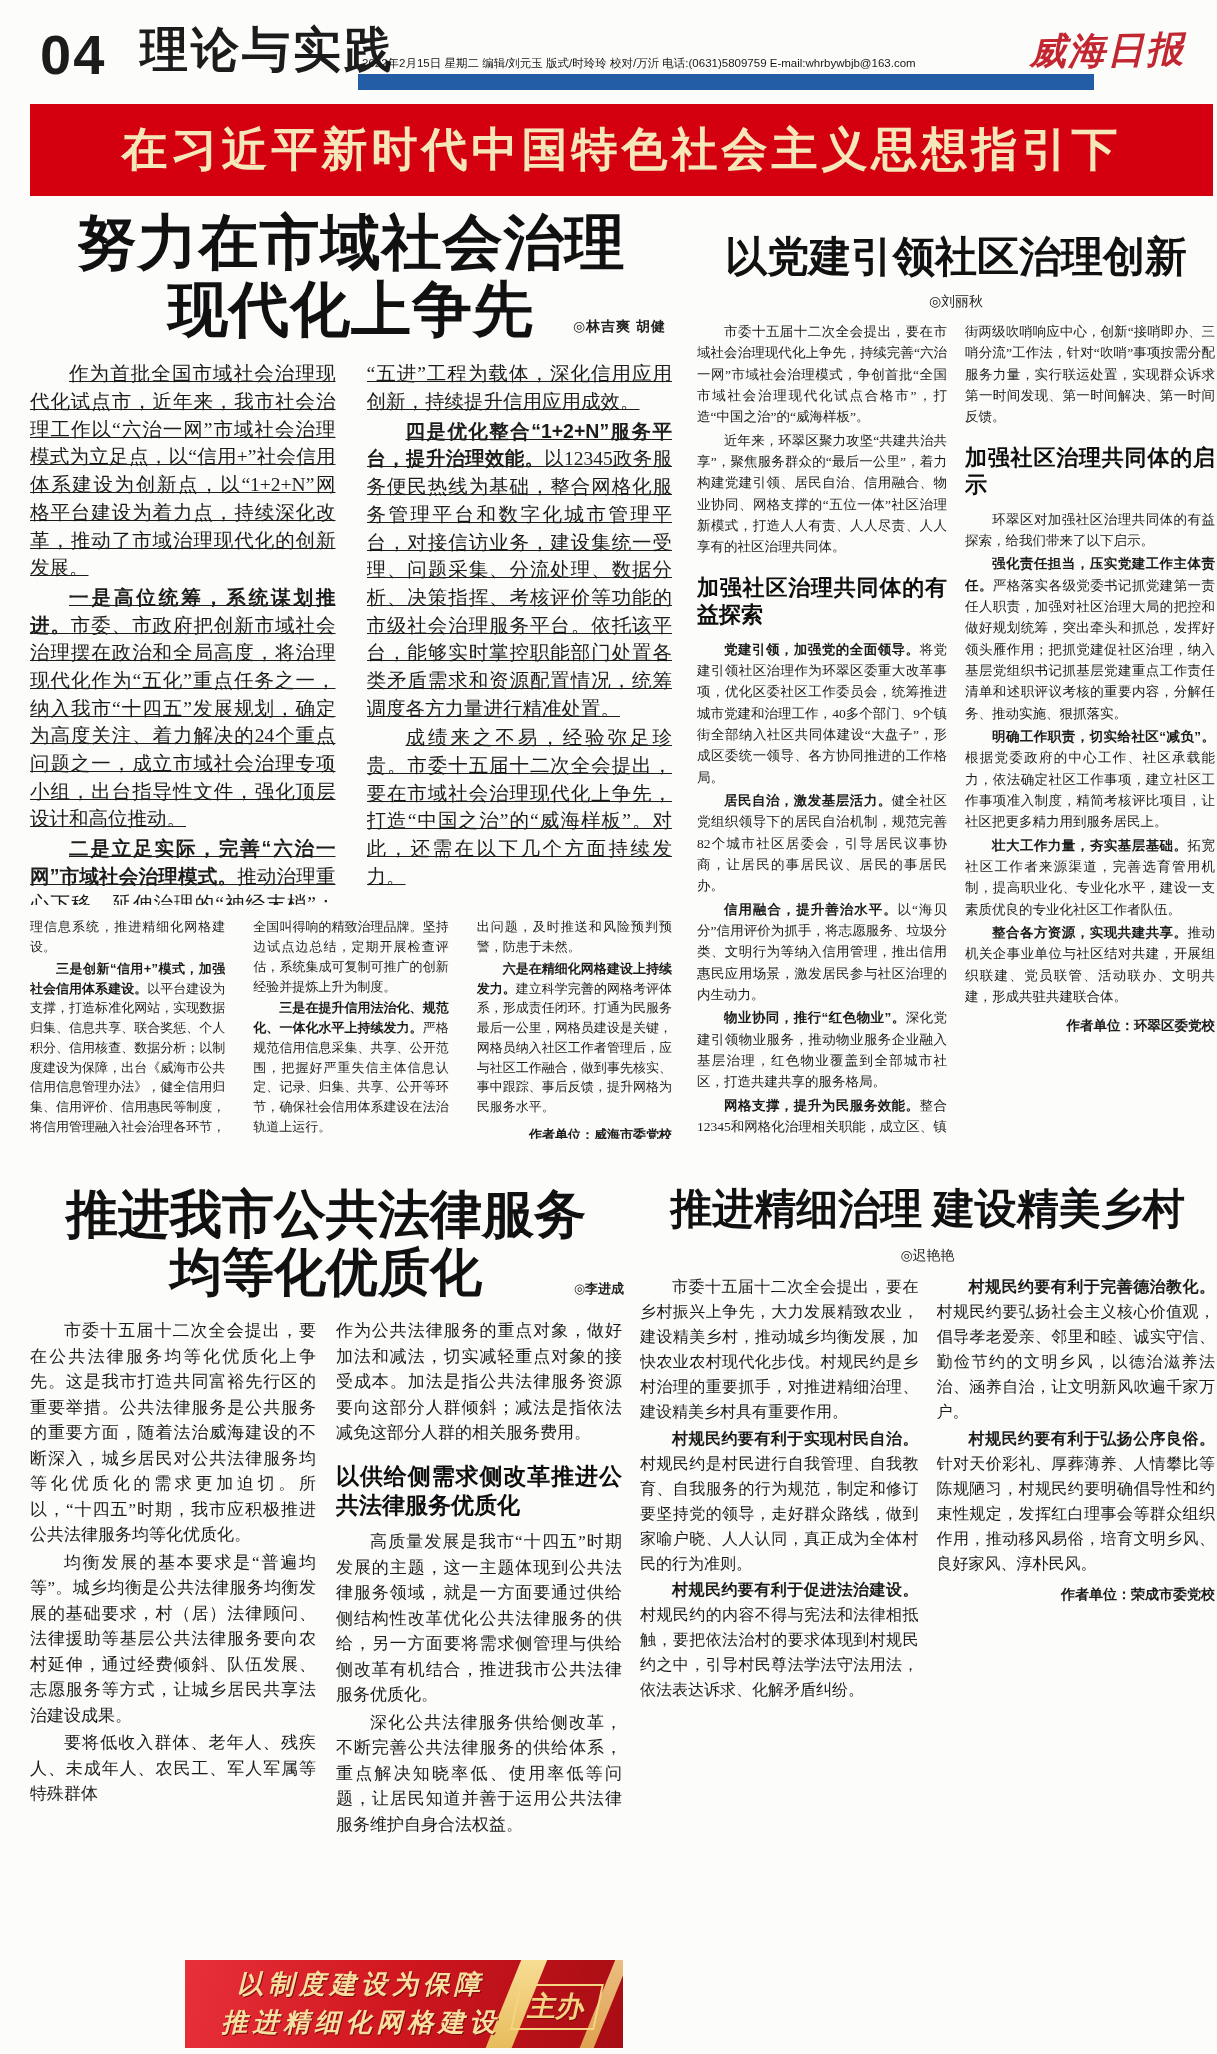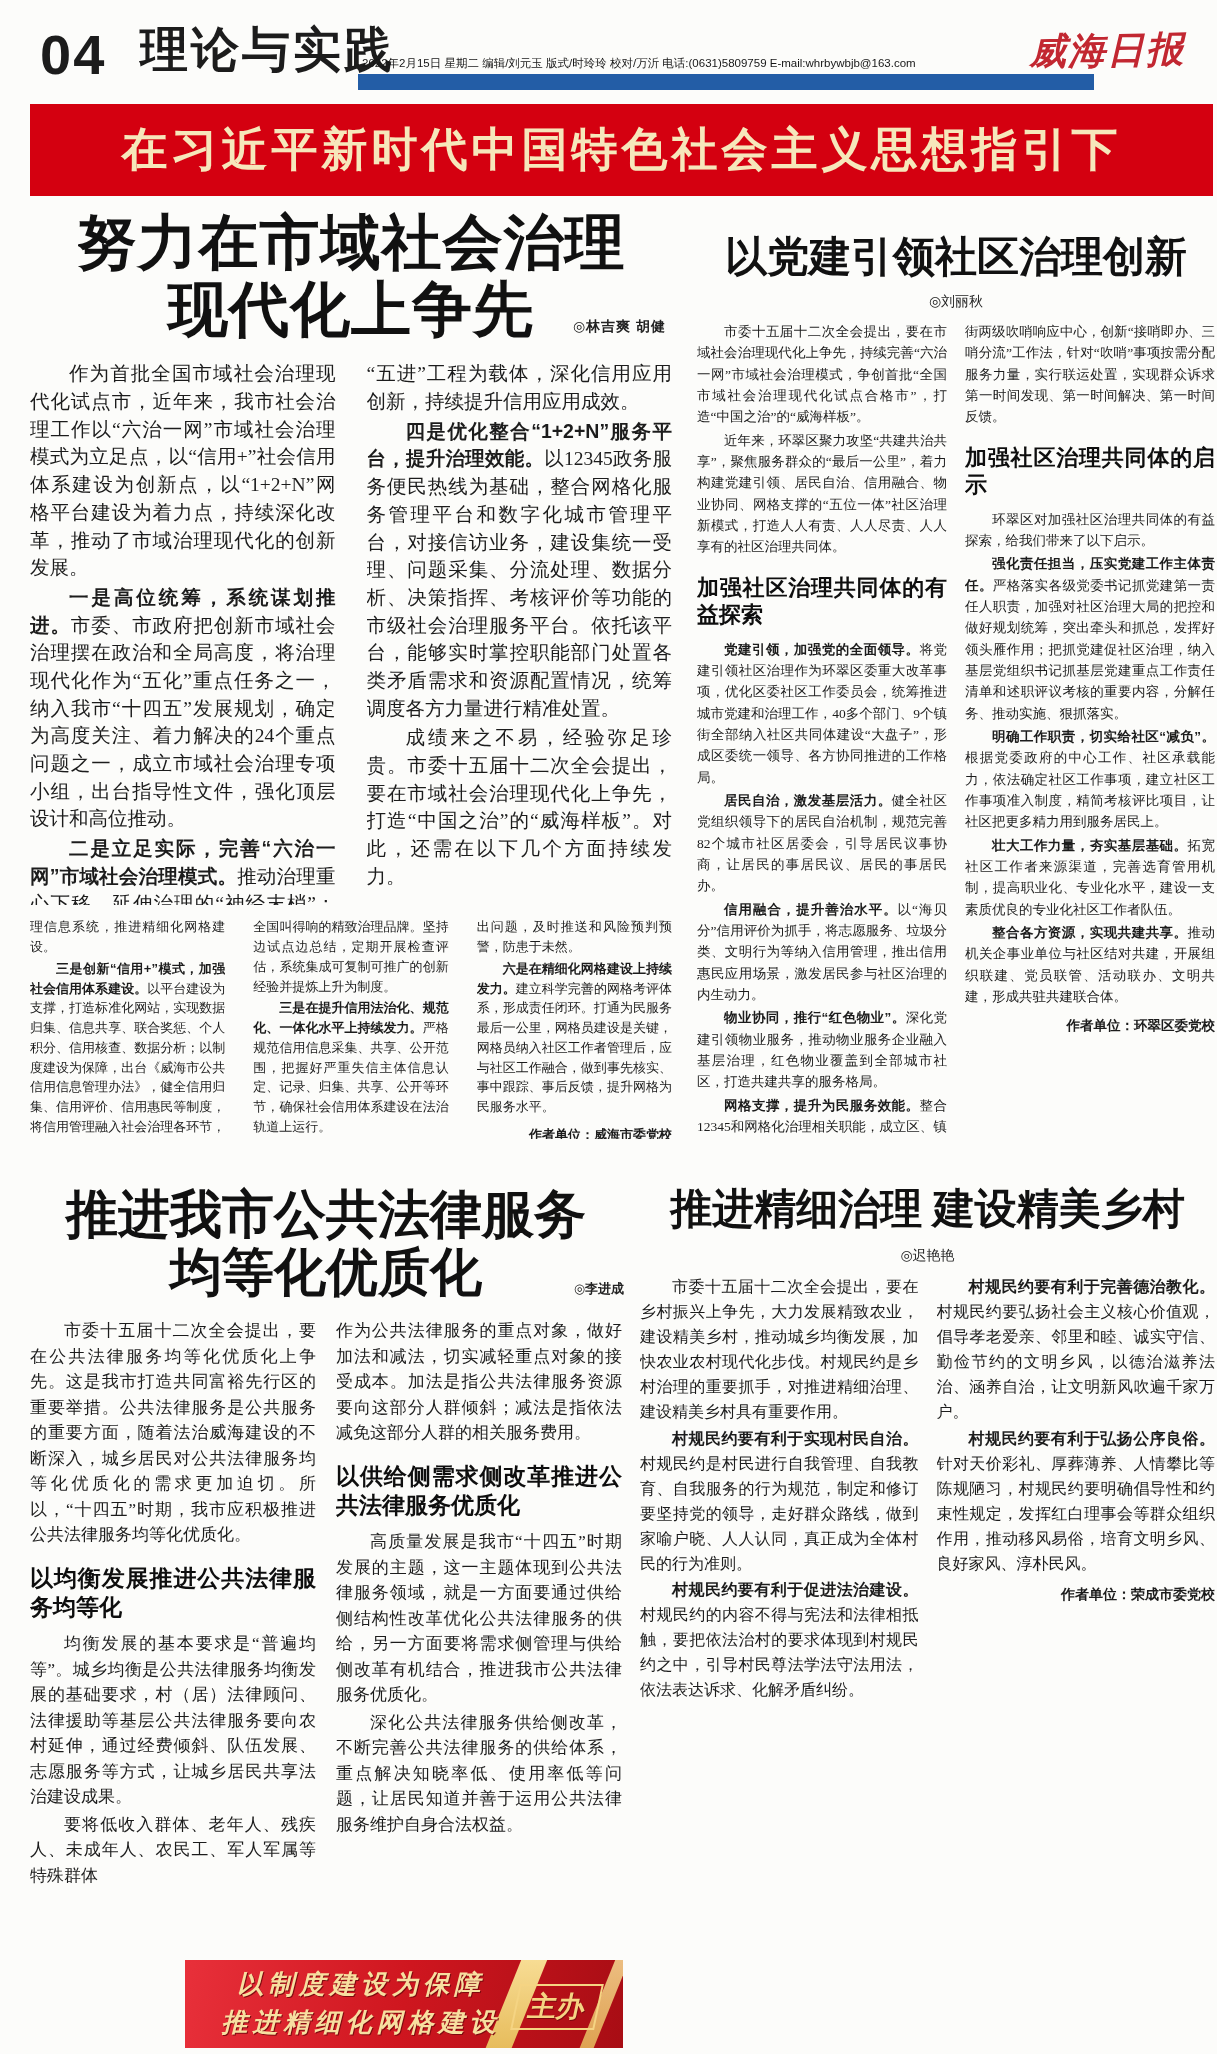--- a/index.html
+++ b/index.html
@@ -34,21 +34,21 @@
   .col p .lead{font-weight:bold;font-family:"Liberation Sans","DejaVu Sans",sans-serif;}
   .subhead{font-family:"Liberation Sans","DejaVu Sans",sans-serif;font-weight:bold;
            color:#0e0e0e;line-height:1.25;margin:16px 0 10px 0;text-indent:0;}
   .author-line{text-align:right;font-family:"Liberation Sans","DejaVu Sans",sans-serif;
            font-weight:bold;margin-top:8px;}
   
   #a1{position:absolute;left:30px;top:210px;width:642px;}
   #a1 .headline{font-size:60px;letter-spacing:1px;}
   #a1 .h-line2{position:relative;}
   #a1 .byline{position:absolute;right:6px;bottom:10px;}
-  #a1 .leadcols{margin-top:16px;height:545px;gap:31px;}
+  #a1 .leadcols{margin-top:16px;height:545px;gap:31px;text-decoration:underline;}
   #a1 .leadcols .col{font-size:19.5px;line-height:1.42;}
   #a1 .smallcols{margin-top:12px;height:222px;gap:28px;}
   #a1 .smallcols .col{font-size:13px;line-height:1.52;}
   #a1 .smallcols .author-line{font-size:13px;}
   
   #a2{position:absolute;left:697px;top:234px;width:518px;}
   #a2 .headline{font-size:42px;}
   #a2 .byline{text-align:center;margin:12px 0 10px 0;}
   #a2 .cols{height:852px;gap:18px;}
   #a2 .col{font-size:13.5px;line-height:1.58;}
@@ -162,21 +162,20 @@
 
 <div id="a3">
   <div class="headline">推进我市公共法律服务</div>
   <div class="headline h-line2">
     <span>均等化优质化</span>
     <span class="byline">◎李进成</span>
   </div>
   <div class="cols">
       <div class="col">
         <p>市委十五届十二次全会提出，要在公共法律服务均等化优质化上争先。这是我市打造共同富裕先行区的重要举措。公共法律服务是公共服务的重要方面，随着法治威海建设的不断深入，城乡居民对公共法律服务均等化优质化的需求更加迫切。所以，“十四五”时期，我市应积极推进公共法律服务均等化优质化。</p>
-        <div class="subhead">以均衡发展推进公共法律服务均等化</div>
         <p>均衡发展的基本要求是“普遍均等”。城乡均衡是公共法律服务均衡发展的基础要求，村（居）法律顾问、法律援助等基层公共法律服务要向农村延伸，通过经费倾斜、队伍发展、志愿服务等方式，让城乡居民共享法治建设成果。</p>
         <p>要将低收入群体、老年人、残疾人、未成年人、农民工、军人军属等特殊群体</p>
       </div>
       <div class="col">
         <p class="cont">作为公共法律服务的重点对象，做好加法和减法，切实减轻重点对象的接受成本。加法是指公共法律服务资源要向这部分人群倾斜；减法是指依法减免这部分人群的相关服务费用。</p>
         <div class="subhead">以供给侧需求侧改革推进公共法律服务优质化</div>
         <p>高质量发展是我市“十四五”时期发展的主题，这一主题体现到公共法律服务领域，就是一方面要通过供给侧结构性改革优化公共法律服务的供给，另一方面要将需求侧管理与供给侧改革有机结合，推进我市公共法律服务优质化。</p>
         <p>深化公共法律服务供给侧改革，不断完善公共法律服务的供给体系，重点解决知晓率低、使用率低等问题，让居民知道并善于运用公共法律服务维护自身合法权益。</p>
       </div>
     </div>

